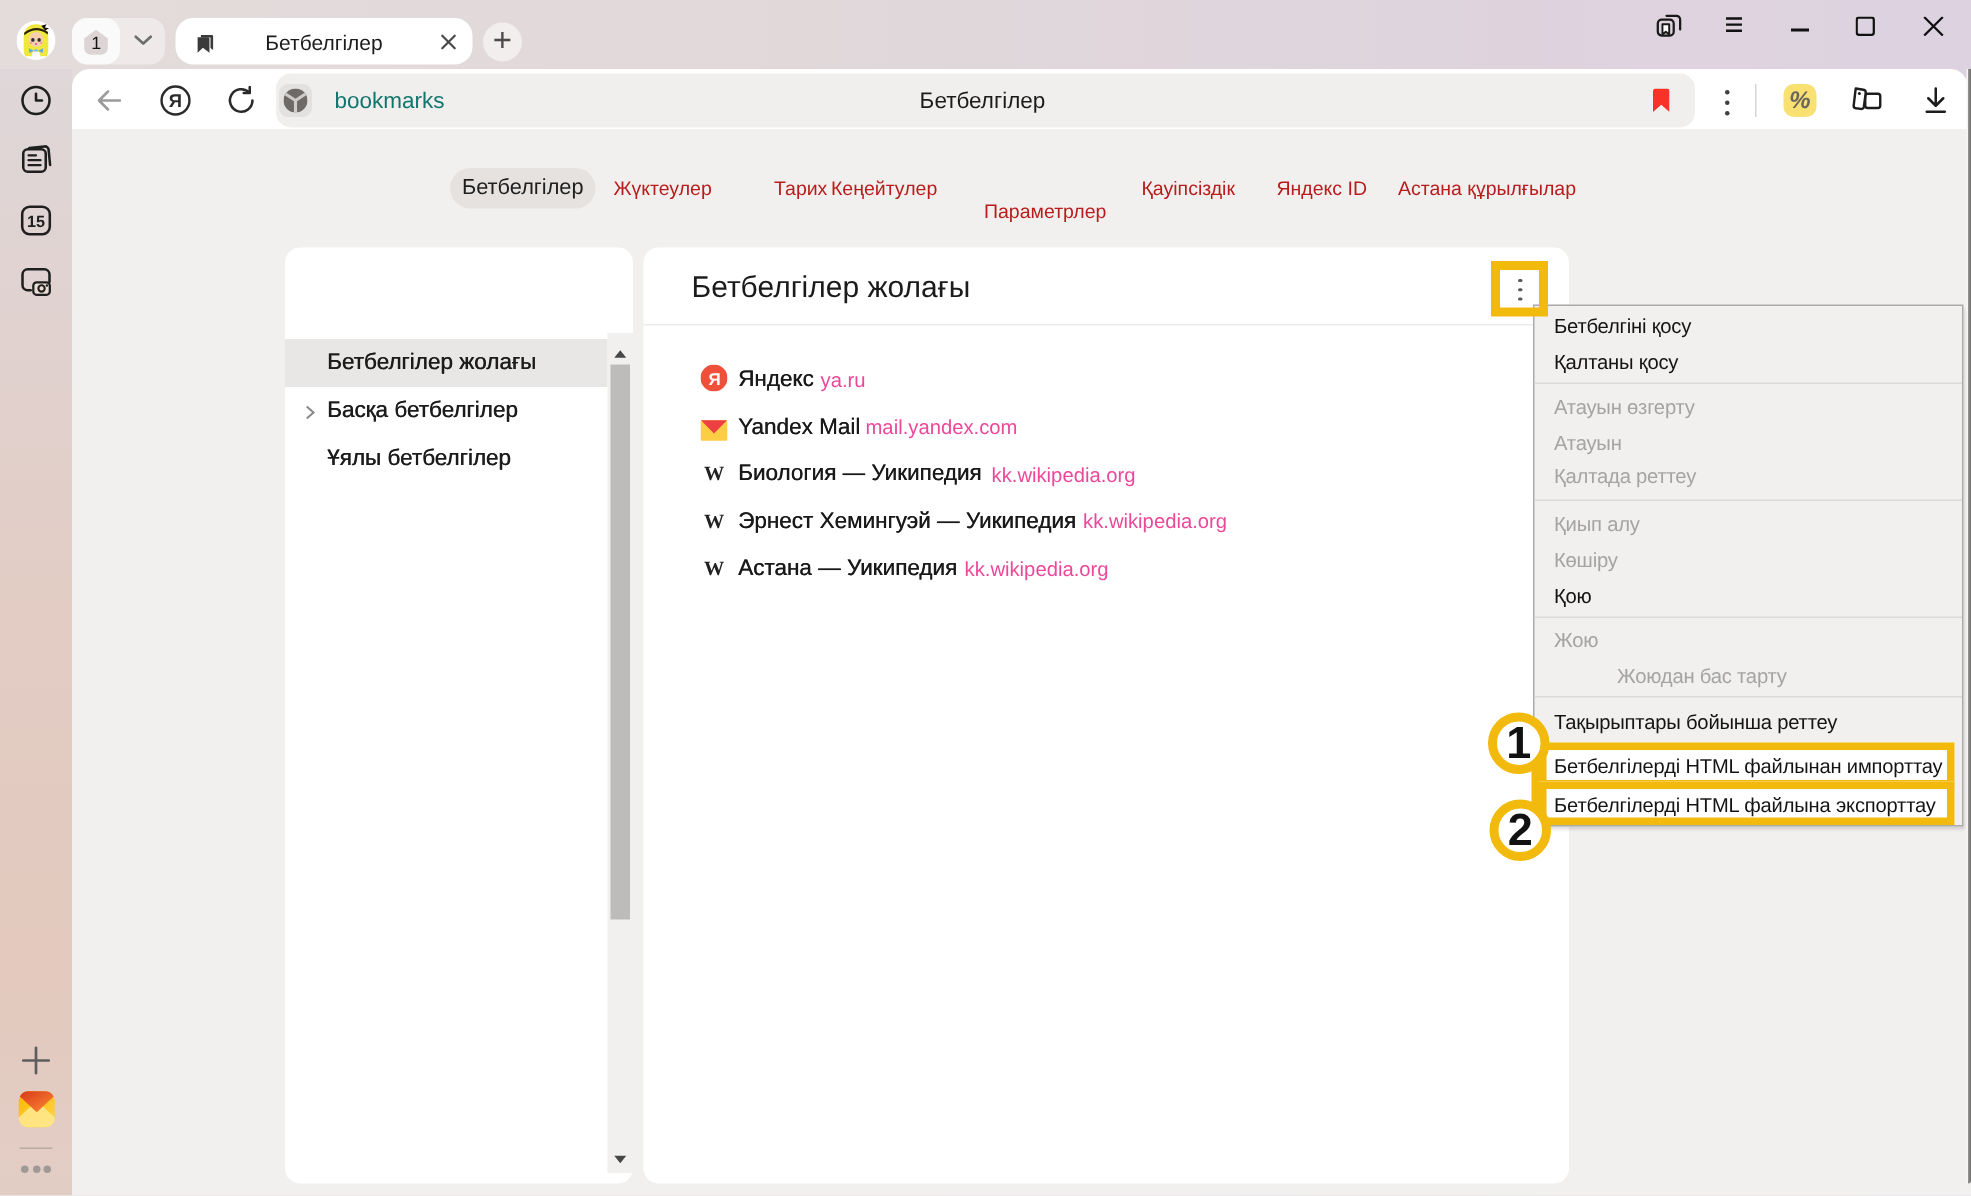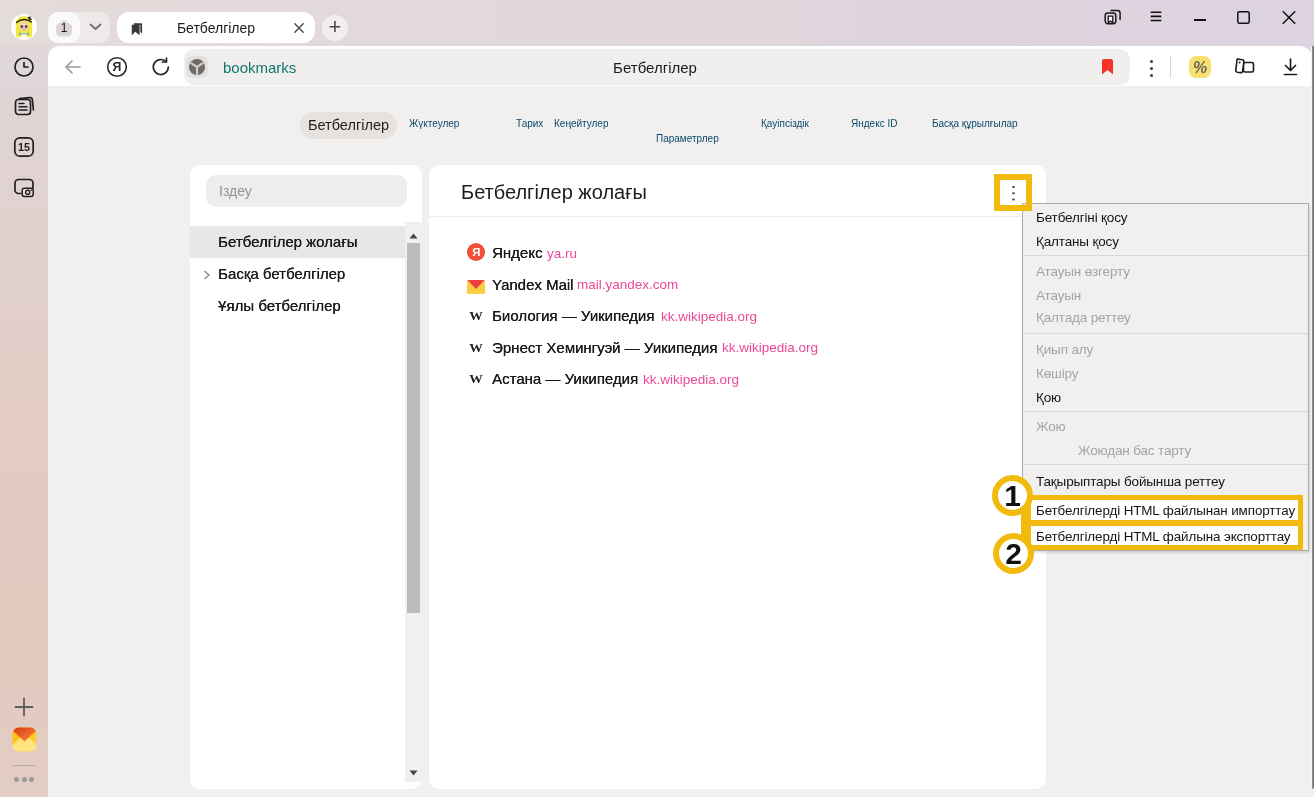--- a/index.html
+++ b/index.html
@@ -26,21 +26,21 @@
     background:rgba(255,255,255,0.55); color:#4a4a4a; text-align:center;
     font-size:22px; line-height:24px; font-weight:300; }
 
   
   #addrbar { left:184px; top:49px; width:946px; height:36px; background:#f0efed; border-radius:10px; }
   #favtile { left:186px; top:56px; width:22px; height:22px; background:#e3e1df; border-radius:6px; }
   #addrtext { left:223px; top:59px; font-size:15px; color:#0f766e; }
   #pagetitle { left:560px; top:59px; width:190px; text-align:center; font-size:15px; color:#1b1b1b; }
 
   
-  .nav { position:absolute; top:118px; font-size:10px; color:#0c4a6e; white-space:nowrap; }
+  .nav { position:absolute; top:118px; font-size:13px; color:#b91c1c; white-space:nowrap; }
   #navpill { left:300px; top:112px; width:97px; height:27px; background:#e5e2df;
     border-radius:14px; text-align:center; line-height:27px; font-size:14.5px; color:#1f1f1f; }
 
   
   #leftpanel { left:190px; top:165px; width:232px; height:624px; background:#ffffff; border-radius:10px; }
   #mainpanel { left:429px; top:165px; width:617px; height:624px; background:#ffffff; border-radius:10px; }
   #searchbox { left:16px; top:10px; width:201px; height:32px; background:#eeedeb; border-radius:10px;
     font-size:14px; color:#929292; line-height:32px; padding-left:13px; }
   .lrow { position:absolute; left:0; width:215px; height:32px; line-height:32px;
     font-size:15px; color:#1c1c1c; }
@@ -217,24 +217,23 @@
 <div id="addrtext" class="abs">bookmarks</div>
 <div id="pagetitle" class="abs">Бетбелгілер</div>
 
 <div id="navpill" class="abs">Бетбелгілер</div>
 <div class="nav" style="left:409px;">Жүктеулер</div>
 <div class="nav" style="left:516px;">Тарих</div>
 <div class="nav" style="left:554px;">Кеңейтулер</div>
 <div class="nav" style="left:656px;margin-top:15px;">Параметрлер</div>
 <div class="nav" style="left:761px;">Қауіпсіздік</div>
 <div class="nav" style="left:851px;">Яндекс ID</div>
-<div class="nav" style="left:932px;">Басқа құрылғылар</div>
+<div class="nav" style="left:932px;">Астана құрылғылар</div>
 
 <div id="leftpanel" class="abs">
-  <div id="searchbox" class="abs">Іздеу</div>
   <div class="lrow" style="top:61px;background:#e8e7e5;">
       <span class="txt">Бетбелгілер жолағы</span>
     </div>
   <div class="lrow" style="top:93px;">
       <svg style="position:absolute;left:13px;top:12px;" width="8" height="10" viewBox="0 0 8 10">
         <path d="M1.5 1 L6 5 L1.5 9" fill="none" stroke="#8a8a8a" stroke-width="1.4"></path>
       </svg>
       <span class="txt">Басқа бетбелгілер</span>
     </div>
   <div class="lrow" style="top:125px;">

